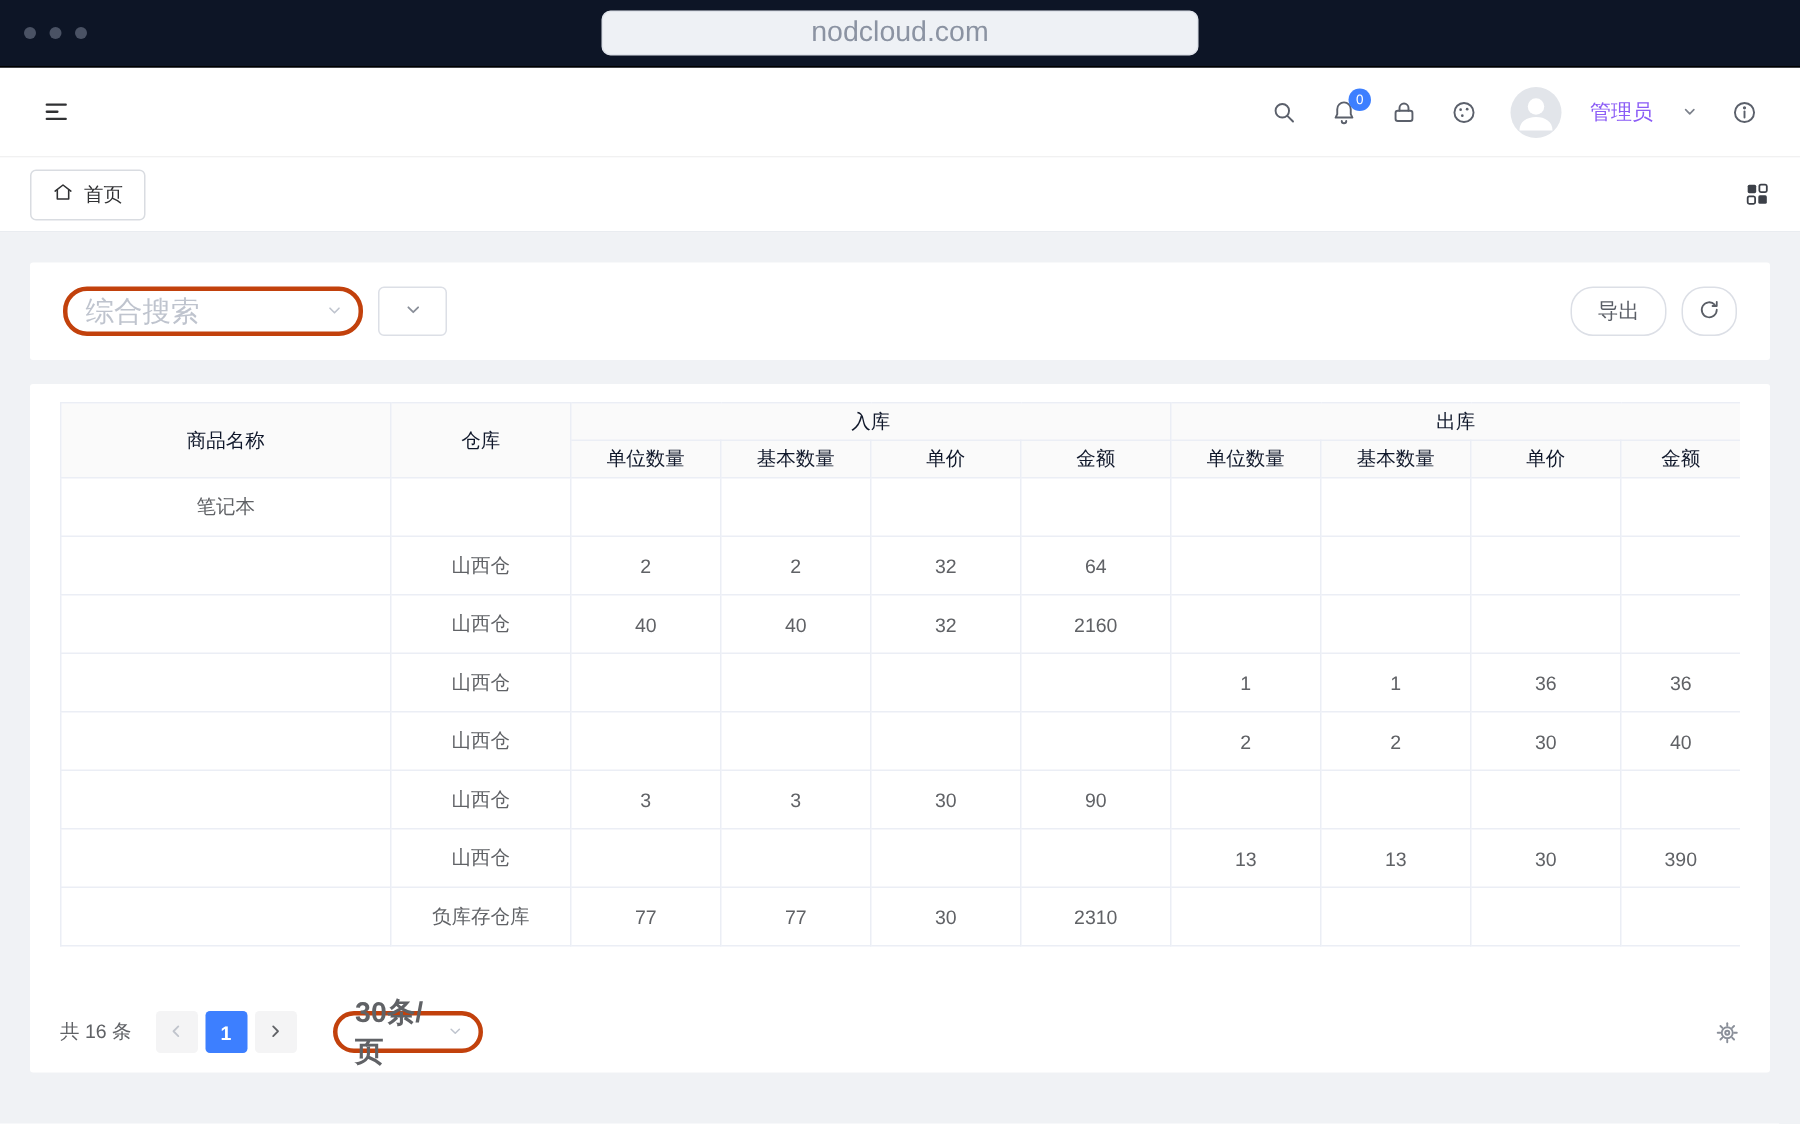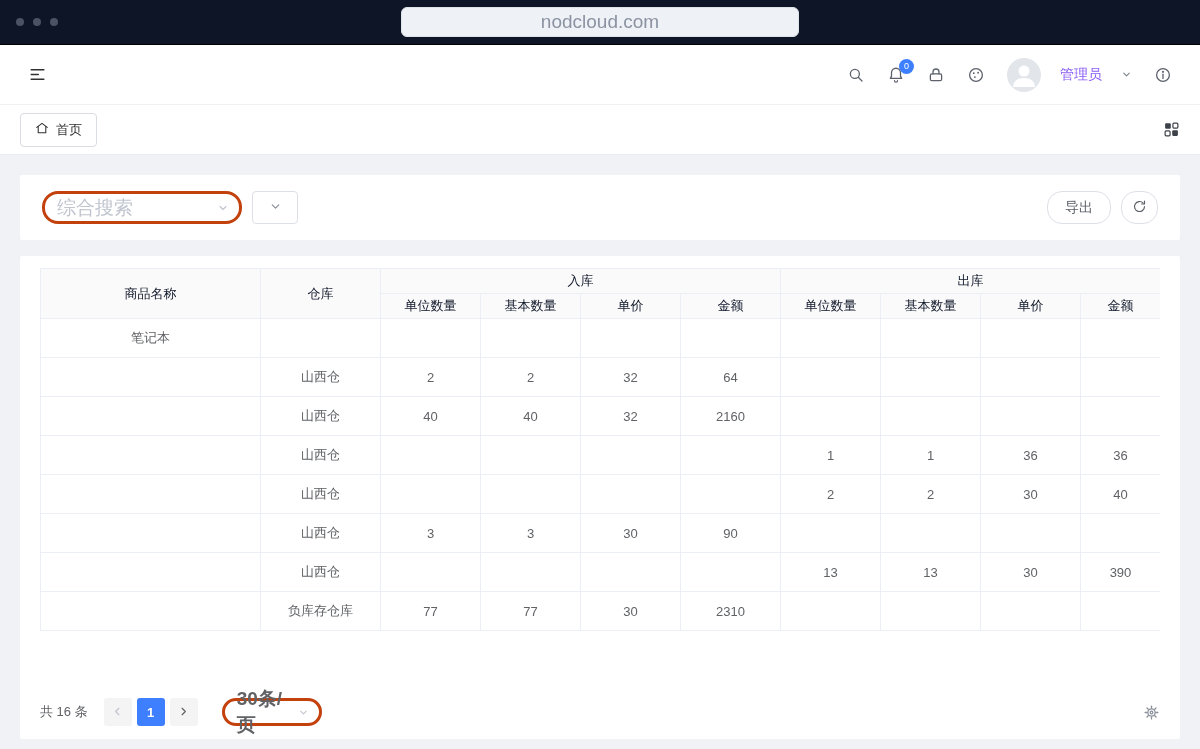--- a/index.html
+++ b/index.html
@@ -100,21 +100,21 @@
   col.c-num { width: 100px; }
   col.c-last { width: 80px; }
   th, td { border: 1px solid var(--color-table_border, #EBEEF5); text-align: center; }
   th {
     background: var(--color-table_header_bg, #FAFAFA); height: 25px;
     font-weight: normal; color: #0f172a; font-size: 13px;
   }
   td { height: 39px; color: #606266; background: #fff; }
 
   
-  .pagination { display: flex; align-items: center; margin-top: 28px; font-size: 13px; color: #606266; }
+  .pagination { display: flex; align-items: center; margin-top: 4px; font-size: 13px; color: #606266; }
   .pg {
     width: 28px; height: 28px; border-radius: 3px; background: #f4f4f5;
     display: inline-flex; align-items: center; justify-content: center; font-size: 13px;
   }
   .pg.prev { margin-left: 16px; color: #c0c4cc; }
   .pg.next { color: #606266; }
   .pg + .pg { margin-left: 5px; }
   .pg.current { background: var(--color-accent, #3D7FFF); color: #fff; font-weight: bold; }
   .select-pagesize { width: 100px; height: 28px; margin-left: 24px; font-weight: bold; }
   .settings-btn { color: #8a8f99; }

